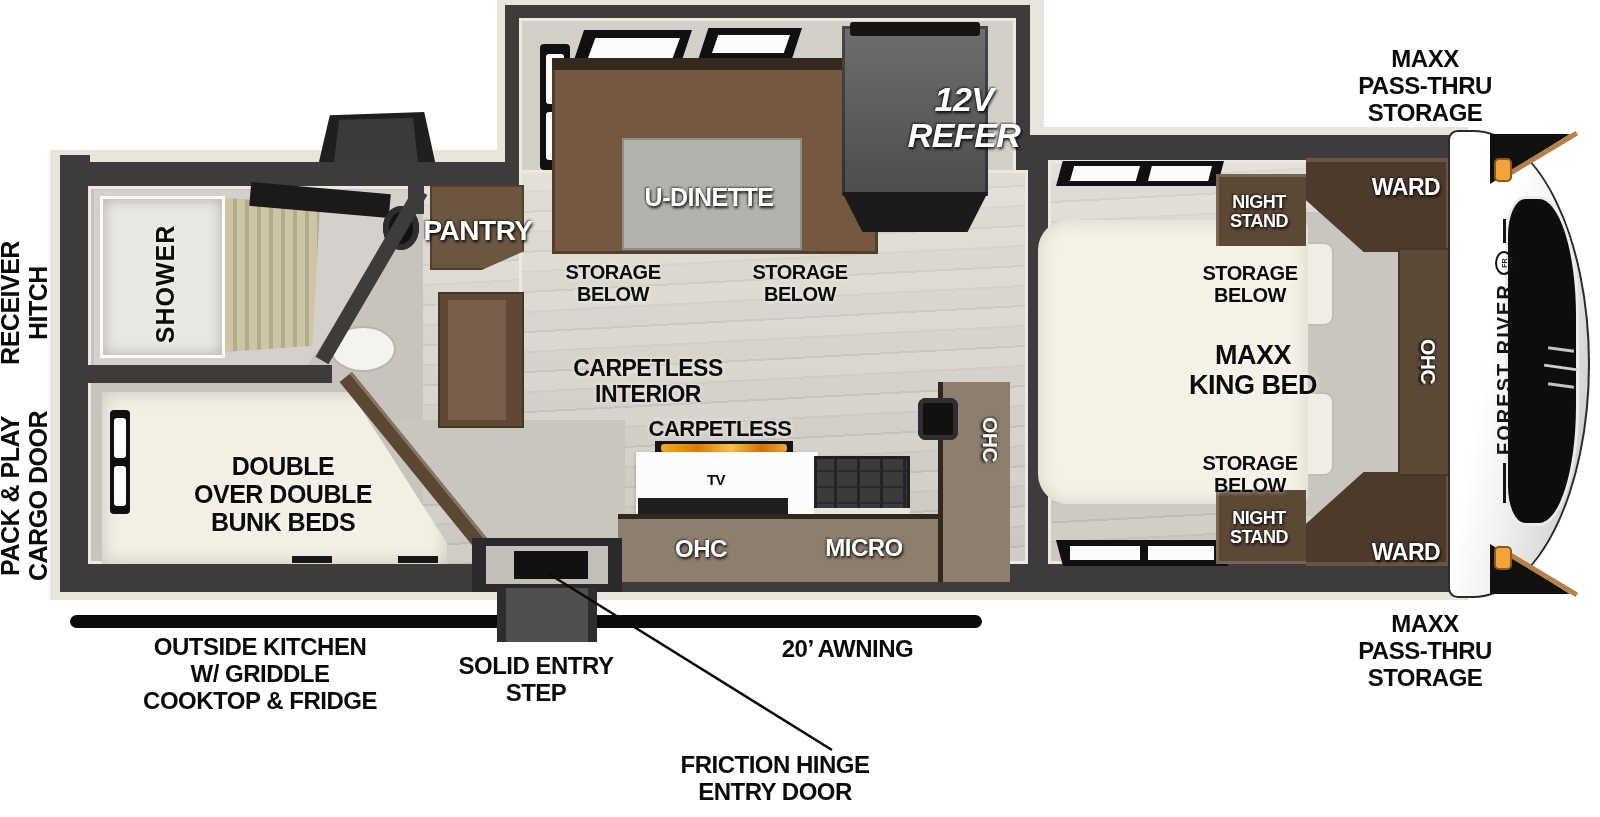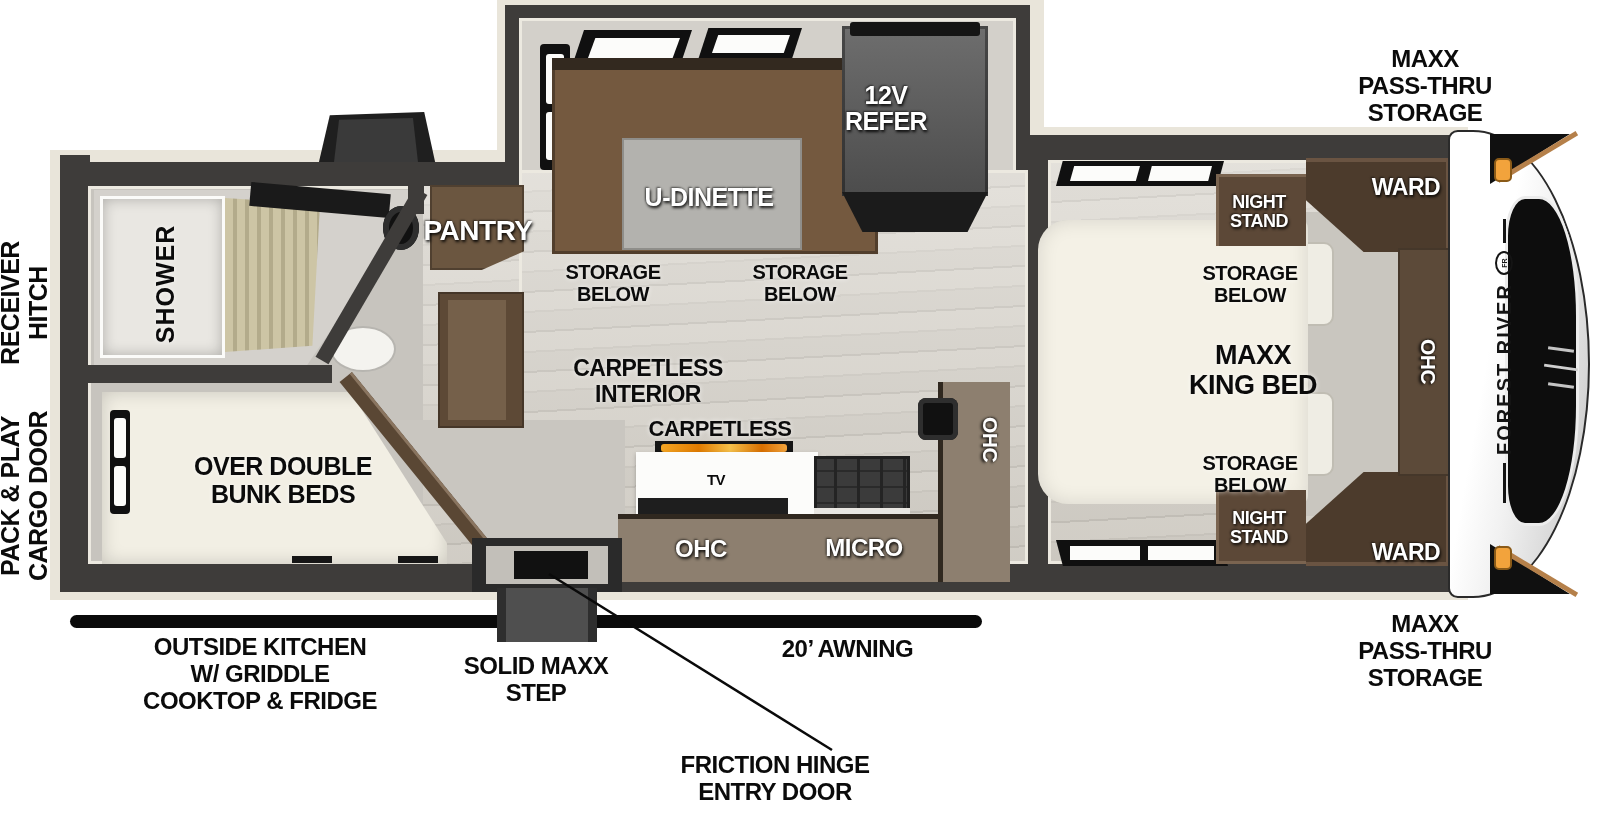--- a/index.html
+++ b/index.html
@@ -151,21 +151,21 @@
     <span style="width:24px;border-top:3px solid #141414;"></span>
   </div>
 
   <svg style="position:absolute;left:0;top:0;width:1600px;height:817px;pointer-events:none;">
     <line x1="549" y1="574" x2="832" y2="750" stroke="#0a0a0a" stroke-width="2.5"></line>
   </svg>
 
   <div class="lbl rot" style="left:81px;top:269px;width:170px;height:30px;font-size:25px;letter-spacing:1px;">SHOWER</div>
 
   <div class="wlbl" style="left:609px;top:184px;width:200px;font-size:25px;">U-DINETTE</div>
-  <div class="wlbl" style="left:816px;top:82px;width:140px;font-size:25px;">
+  <div class="wlbl" style="left:894px;top:82px;width:140px;font-size:34px;font-style:italic;">
     <div>12V</div>
     <div>REFER</div>
   </div>
   <div class="wlbl" style="left:408px;top:216px;width:140px;font-size:28px;">PANTRY</div>
 
   <div class="lbl" style="left:553px;top:261px;width:120px;font-size:20px;">
     <div>STORAGE</div>
     <div>BELOW</div>
   </div>
   <div class="lbl" style="left:740px;top:261px;width:120px;font-size:20px;">
@@ -177,20 +177,21 @@
     <div>CARPETLESS</div>
     <div>INTERIOR</div>
   </div>
   <div class="lbl" style="left:640px;top:417px;width:160px;font-size:22px;">CARPETLESS</div>
   <div class="lbl" style="left:676px;top:472px;width:80px;font-size:15px;">TV</div>
   <div class="wlbl" style="left:641px;top:536px;width:120px;font-size:24px;">OHC</div>
   <div class="wlbl" style="left:794px;top:535px;width:140px;font-size:24px;">MICRO</div>
   <div class="wlbl vert" style="left:971px;top:400px;width:30px;height:80px;font-size:21px;text-align:center;">OHC</div>
 
   <div class="lbl" style="left:143px;top:452px;width:280px;font-size:25px;">
+    <div>DOUBLE</div>
     <div>OVER DOUBLE</div>
     <div>BUNK BEDS</div>
   </div>
 
   <div class="wlbl" style="left:1199px;top:193px;width:120px;font-size:18px;">
     <div>NIGHT</div>
     <div>STAND</div>
   </div>
   <div class="wlbl" style="left:1199px;top:509px;width:120px;font-size:18px;">
     <div>NIGHT</div>
@@ -230,21 +231,21 @@
     <div>MAXX</div>
     <div>PASS-THRU</div>
     <div>STORAGE</div>
   </div>
   <div class="lbl" style="left:105px;top:634px;width:310px;font-size:24px;">
     <div>OUTSIDE KITCHEN</div>
     <div>W/ GRIDDLE</div>
     <div>COOKTOP &amp; FRIDGE</div>
   </div>
   <div class="lbl" style="left:436px;top:653px;width:200px;font-size:24px;">
-    <div>SOLID MAXX</div>
+    <div>SOLID ENTRY</div>
     <div>STEP</div>
   </div>
   <div class="lbl" style="left:745px;top:636px;width:205px;font-size:24px;">20’ AWNING</div>
   <div class="lbl" style="left:650px;top:752px;width:250px;font-size:24px;">
     <div>FRICTION HINGE</div>
     <div>ENTRY DOOR</div>
   </div>
 
 </div>
 

